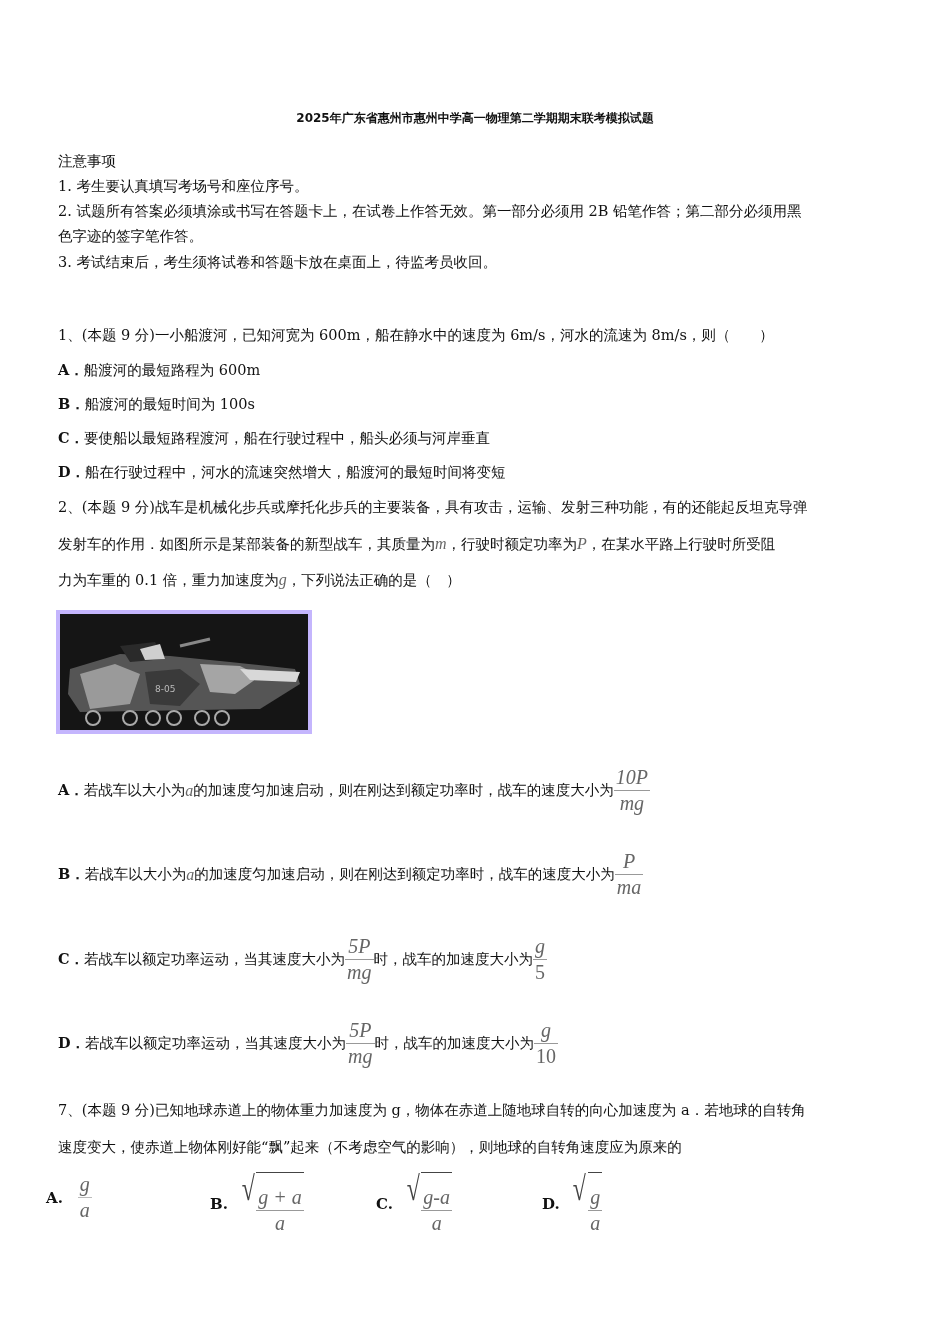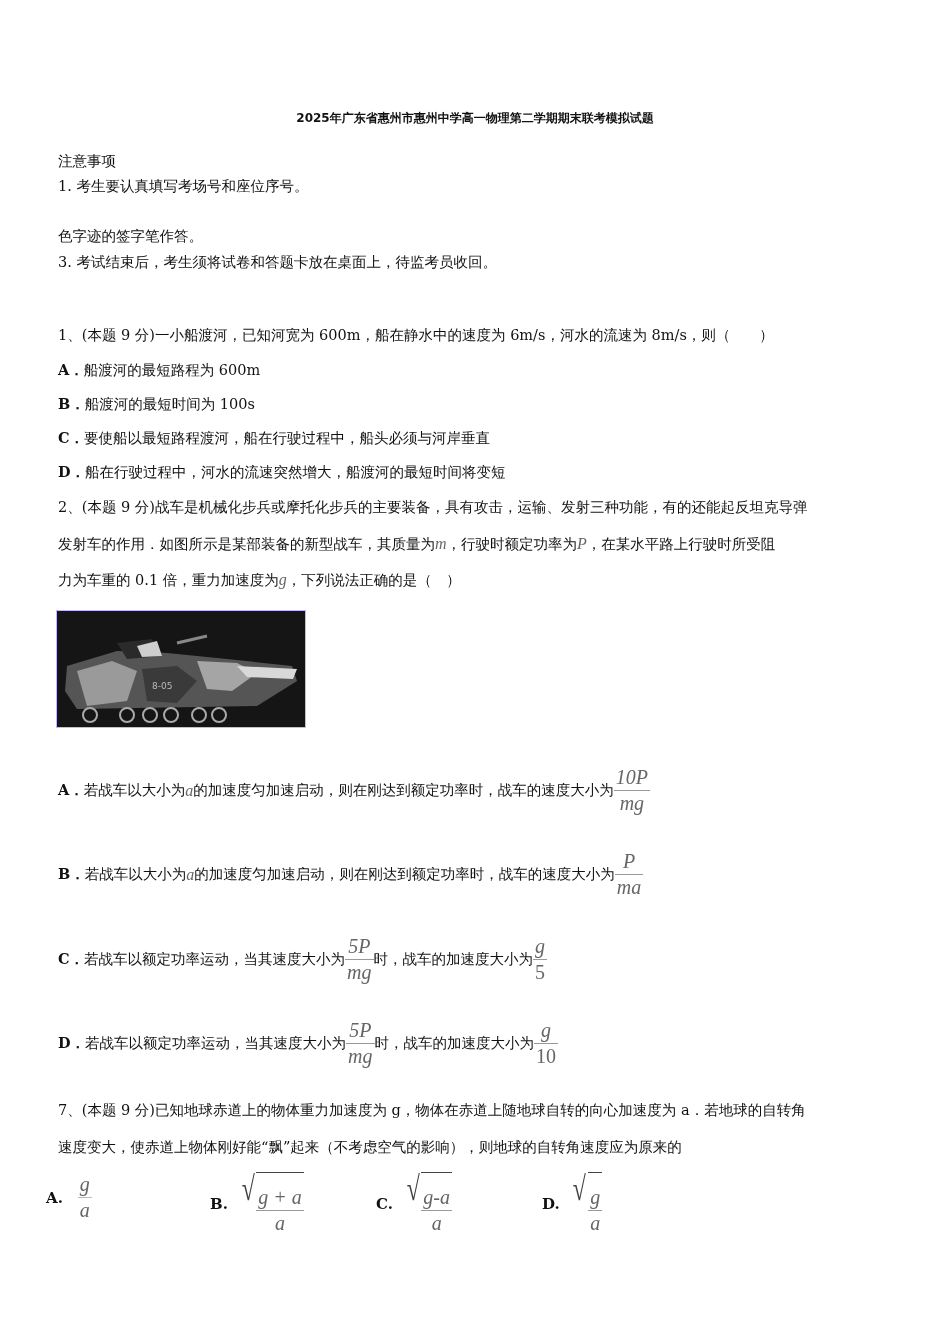--- a/index.html
+++ b/index.html
@@ -15,32 +15,33 @@
   .frac { display: inline-block; vertical-align: middle; text-align: center;
           font-family: "Liberation Serif", "DejaVu Serif", serif; font-style: italic; color: #666; font-size: 20px;
           line-height: 1.25; }
   .frac .num { display: block; padding: 0 2px; border-bottom: 1px solid #999; }
   .frac .den { display: block; padding: 0 2px; }
   .frac .up { font-style: normal; }
   .sqrt { display: inline-flex; align-items: stretch; vertical-align: middle; }
   .sqrt .rad { font-family: "Liberation Serif", "DejaVu Serif", serif; font-size: 34px; color: #444; line-height: 1; margin-right: -1px; transform: scaleX(0.7); }
   .sqrt .under { border-top: 1px solid #444; padding-top: 12px; }
   .tank { position: absolute; left: 56px; top: 610px; width: 248px; height: 116px;
-          background: #1a1a1a; overflow: hidden; border: 1px solid #c4b5fd; }
+          background: #1a1a1a; overflow: hidden; border: 4px solid #c4b5fd; }
   .opt3 { position: absolute; top: 1172px; font-size: 15px; }
 </style>
 </head>
 <body>
 
 <div class="page">
 
   <div class="title">2025年广东省惠州市惠州中学高一物理第二学期期末联考模拟试题</div>
 
   <div class="line" style="top:152px;">注意事项</div>
   <div class="line" style="top:177px;">1. 考生要认真填写考场号和座位序号。</div>
+  <div class="line" style="top:202px;">2. 试题所有答案必须填涂或书写在答题卡上，在试卷上作答无效。第一部分必须用 2B 铅笔作答；第二部分必须用黑</div>
   <div class="line" style="top:227px;">色字迹的签字笔作答。</div>
   <div class="line" style="top:253px;">3. 考试结束后，考生须将试卷和答题卡放在桌面上，待监考员收回。</div>
 
 
   <div class="line" style="top:326px;">1、(本题 9 分)一小船渡河，已知河宽为 600m，船在静水中的速度为 6m/s，河水的流速为 8m/s，则（　　）</div>
   <div class="line" style="top:361px;"><span class="b">A．</span><span>船渡河的最短路程为 600m</span></div>
   <div class="line" style="top:395px;"><span class="b">B．</span><span>船渡河的最短时间为 100s</span></div>
   <div class="line" style="top:429px;"><span class="b">C．</span><span>要使船以最短路程渡河，船在行驶过程中，船头必须与河岸垂直</span></div>
   <div class="line" style="top:463px;"><span class="b">D．</span><span>船在行驶过程中，河水的流速突然增大，船渡河的最短时间将变短</span></div>
 

